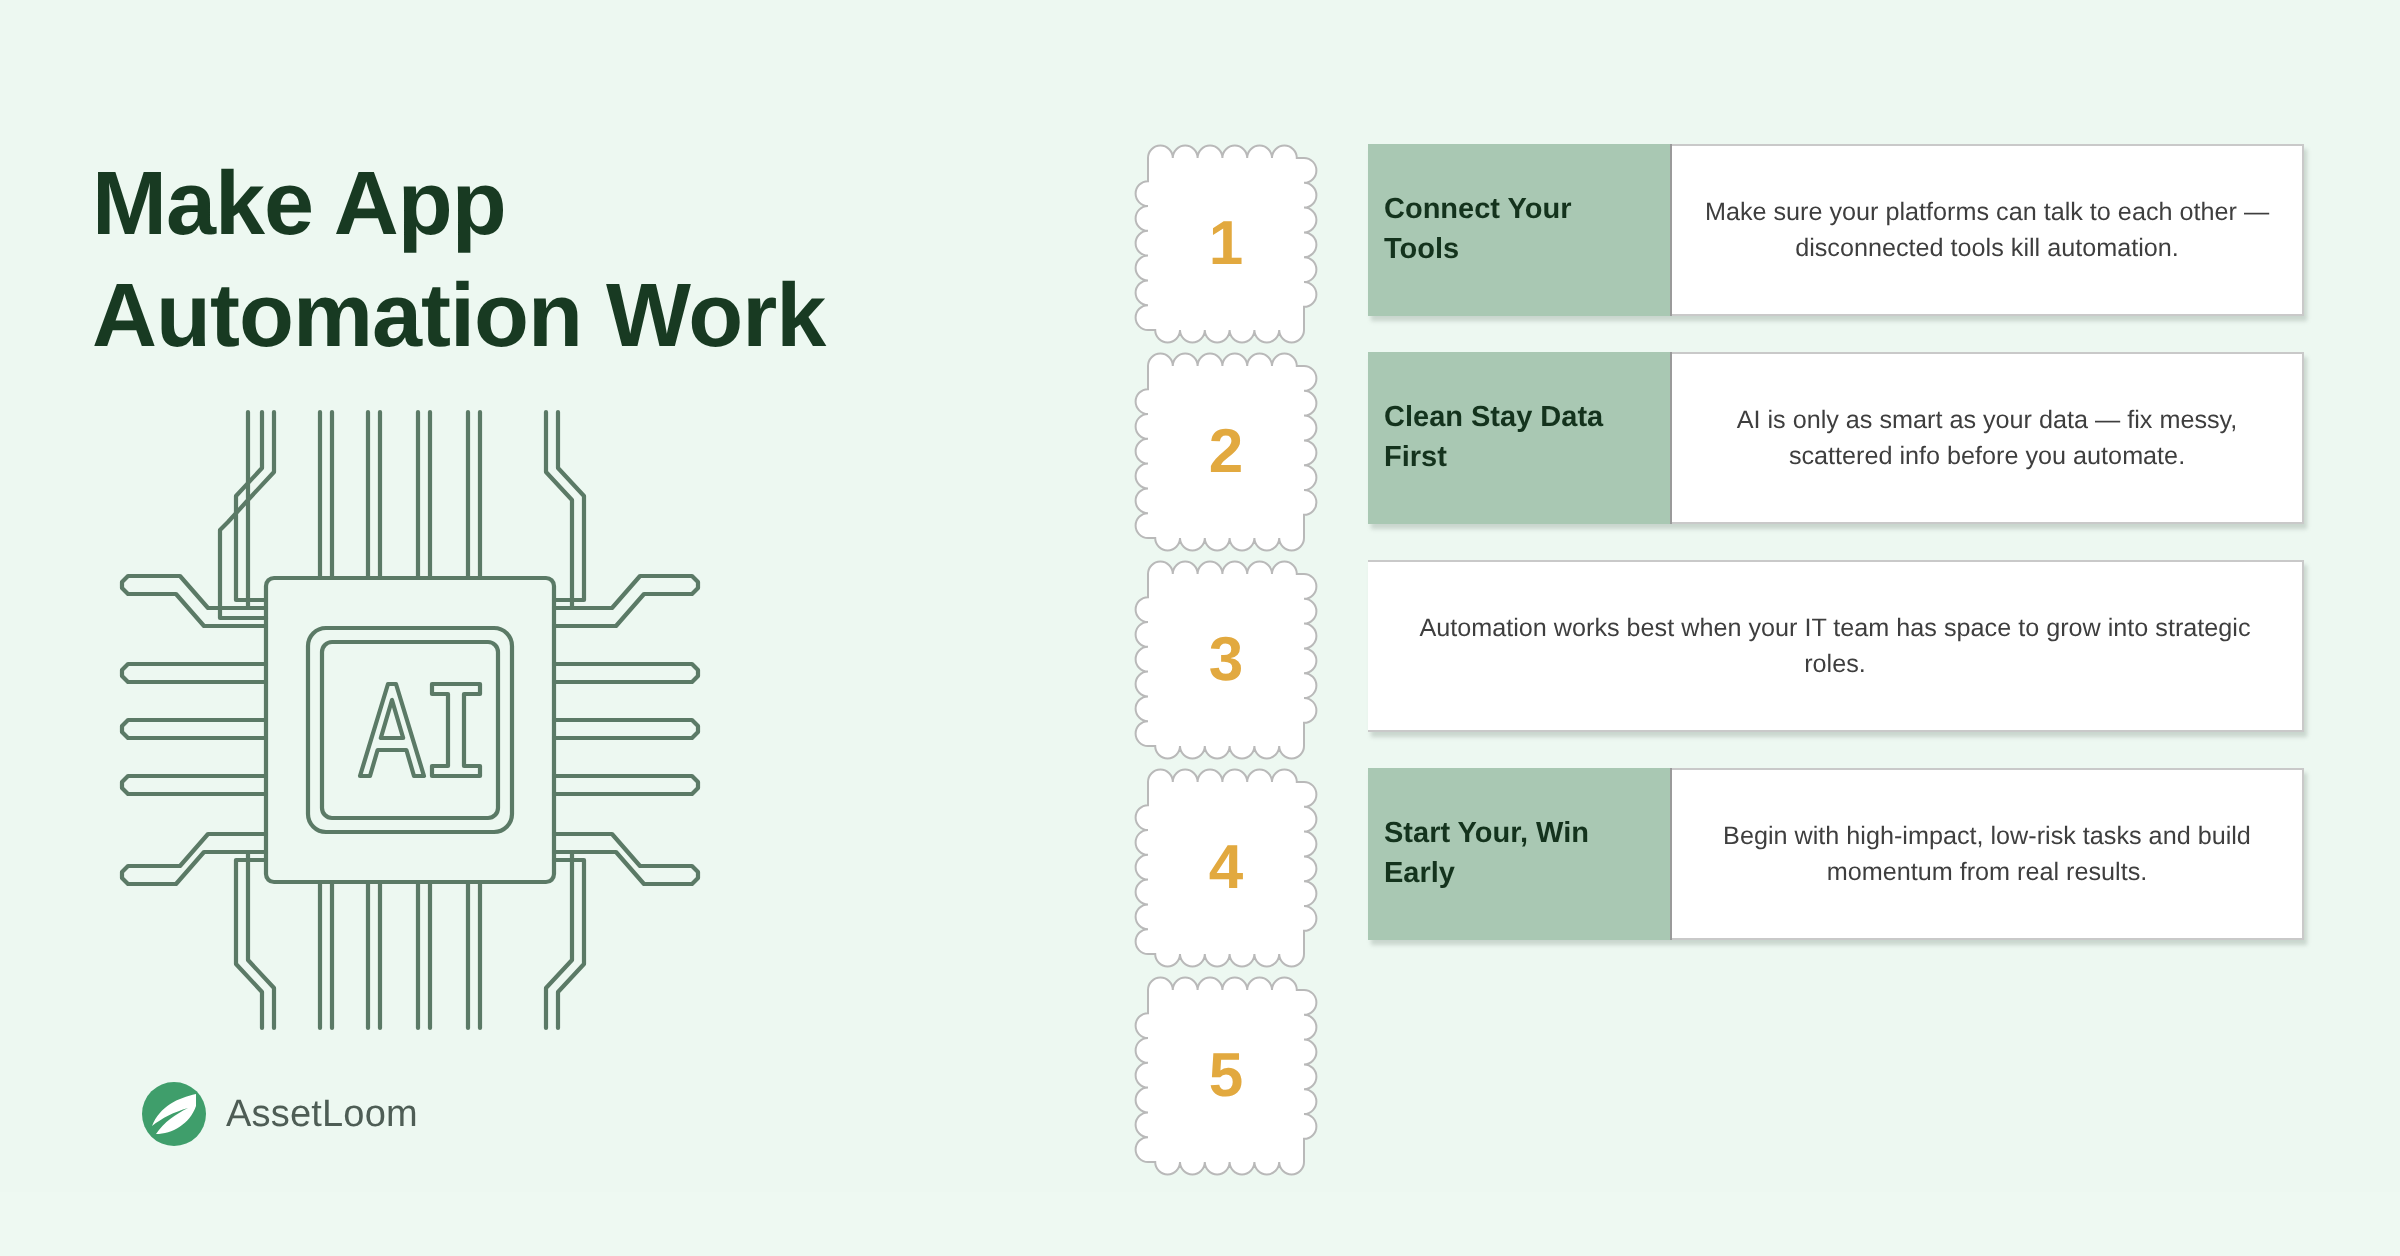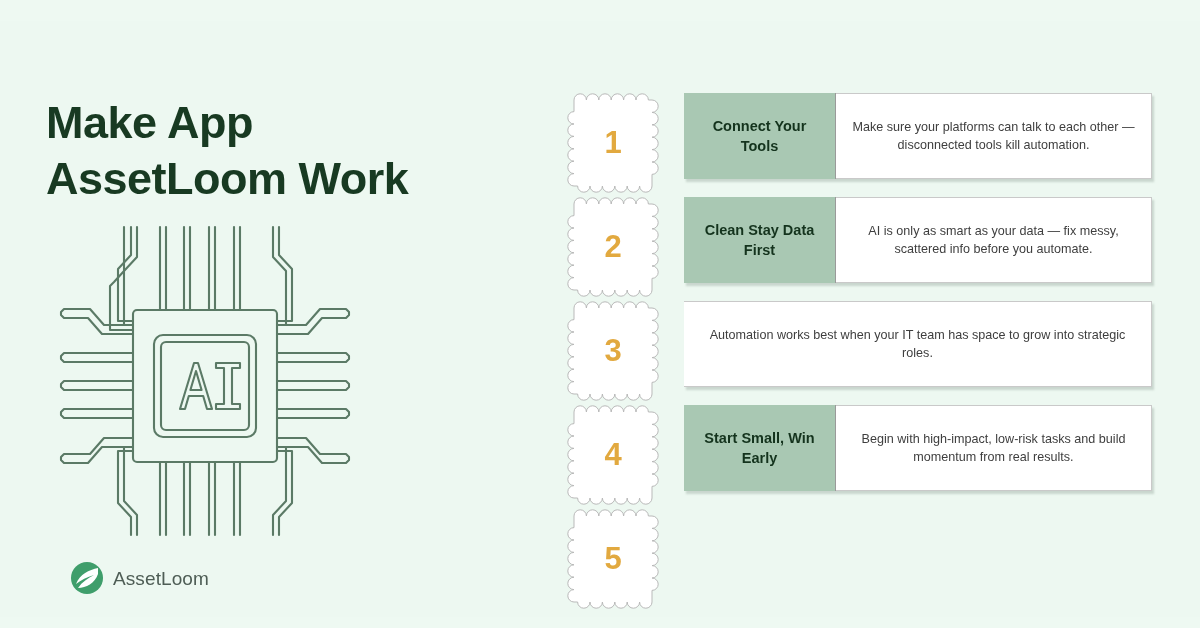--- a/index.html
+++ b/index.html
@@ -13,21 +13,20 @@
     background: #eef9f2;
     font-family: "Liberation Sans", sans-serif;
   }
 
   #canvas {
     position: relative;
     width: 1200px;
     height: 596px;
     background: #edf8f1;
     box-sizing: border-box;
-    margin-top: 21px;
   }
 
   
   #left-panel {
     position: absolute;
     left: 0;
     top: 0;
     width: 520px;
     height: 628px;
   }
@@ -152,21 +151,20 @@
     justify-content: center;
     box-sizing: border-box;
     padding: 0 8px;
   }
   .card-head-text {
     font-family: "Liberation Sans", sans-serif;
     font-weight: bold;
     font-size: 14.5px;
     line-height: 20px;
     color: #14331d;
-    text-align: center;
   }
   .card-body {
     flex: 1 1 auto;
     background: #ffffff;
     border: 1px solid #c9c9c9;
     border-left: none;
     display: flex;
     align-items: center;
     justify-content: flex-start;
     box-sizing: border-box;
@@ -182,21 +180,21 @@
 </style>
 </head>
 <body>
 
 <div id="canvas">
 
   <div id="left-panel">
 
     <div id="page-title">
       <span class="tl">Make App</span>
-      <span class="tl">AssetLoom Work</span>
+      <span class="tl">Automation Work</span>
     </div>
 
     <div id="chip-illustration">
       <svg viewBox="0 0 344 336" xmlns="http://www.w3.org/2000/svg" fill="none" stroke="#5b7a66" stroke-width="2.1" stroke-linecap="round" stroke-linejoin="round">
 
         <rect x="85" y="97" width="144" height="152" rx="4"></rect>
 
         <rect x="106" y="122" width="102" height="102" rx="9"></rect>
 
         <rect x="113" y="129" width="88" height="88" rx="5"></rect>
@@ -388,21 +386,21 @@
                    L8,95
                    a6.2,6.2 0 0,1 0,-12.4 a6.2,6.2 0 0,1 0,-12.4
                    a6.2,6.2 0 0,1 0,-12.4 a6.2,6.2 0 0,1 0,-12.4
                    a6.2,6.2 0 0,1 0,-12.4 a6.2,6.2 0 0,1 0,-12.4
                    Z" fill="#ffffff" stroke="#b9b9b9" stroke-width="1"></path>
         </svg>
         <span class="stamp-num">4</span>
       </div>
       <div class="card">
         <div class="card-head">
-          <span class="card-head-text">Start Small, Win Early</span>
+          <span class="card-head-text">Start Your, Win Early</span>
         </div>
         <div class="card-body">
           <span class="card-body-text">Begin with high-impact, low-risk tasks and build momentum from real results.</span>
         </div>
       </div>
     </div>
 
     <div class="row">
       <div class="stamp">
         <svg viewBox="0 0 94 104" xmlns="http://www.w3.org/2000/svg">

